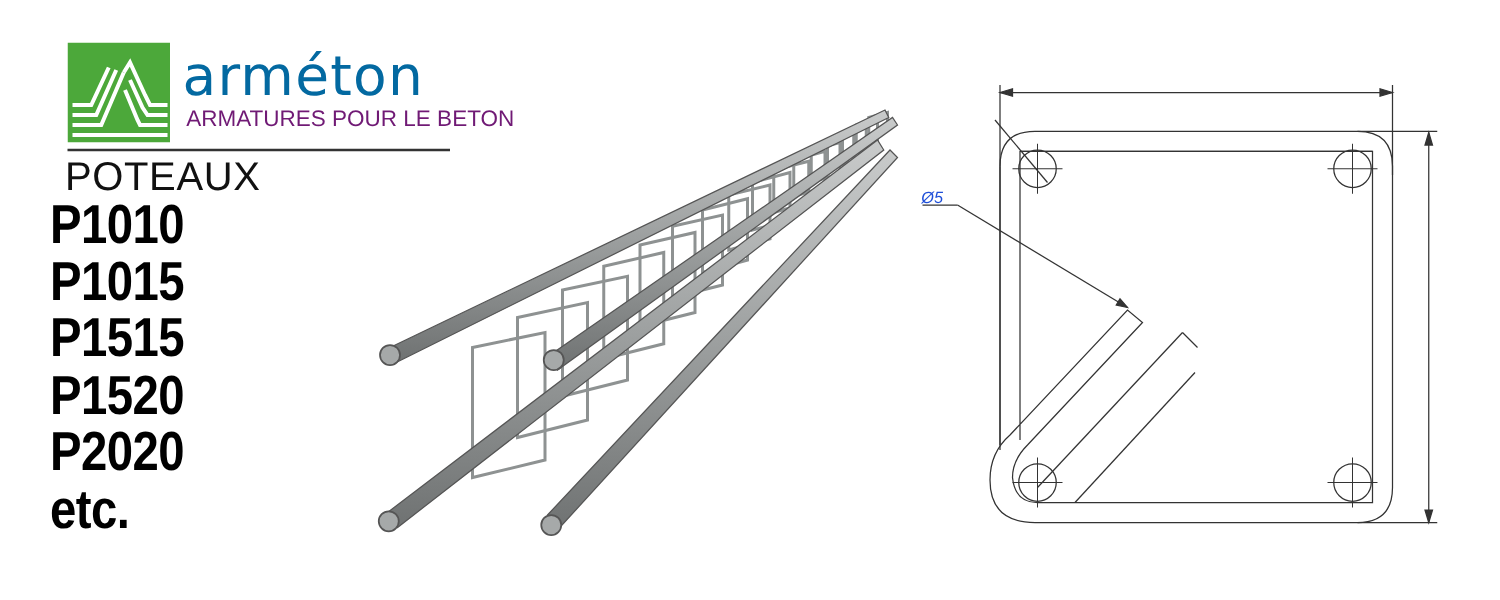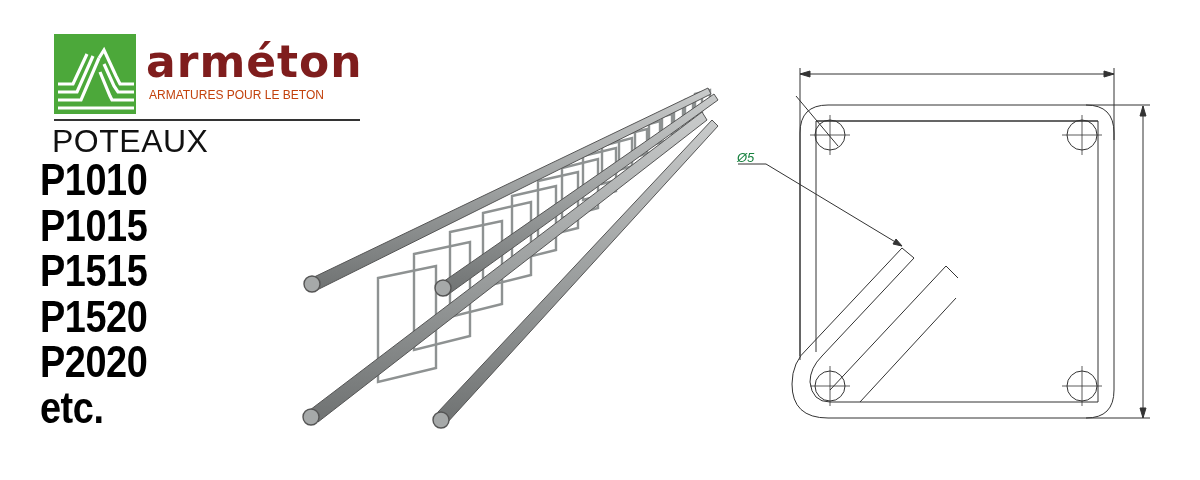--- a/index.html
+++ b/index.html
@@ -1,26 +1,26 @@
 <!DOCTYPE html>
 <html><head>
 <meta charset="utf-8">
 <style>
   html,body{margin:0;padding:0;background:#ffffff;}
   body{width:1200px;height:480px;position:relative;overflow:hidden;font-family:"Liberation Sans",sans-serif;}
   .logo-mark{position:absolute;left:54px;top:34px;width:82px;height:80px;}
-  .brand-name{position:absolute;left:146px;top:38px;font-family:"DejaVu Sans",sans-serif;font-weight:bold;font-size:44px;letter-spacing:1px;color:#7f1d1d;line-height:48px;}
-  .brand-tagline{position:absolute;left:149px;top:86px;font-size:12px;color:#c2410c;letter-spacing:0px;line-height:18px;}
+  .brand-name{position:absolute;left:146px;top:38px;font-family:"DejaVu Sans",sans-serif;font-weight:normal;font-size:44px;letter-spacing:1px;color:#0369a1;line-height:48px;}
+  .brand-tagline{position:absolute;left:149px;top:86px;font-size:18px;color:#701a75;letter-spacing:0px;line-height:18px;}
   .divider{position:absolute;left:54px;top:119px;width:306px;height:2px;background:#333;}
   .category{position:absolute;left:52px;top:123px;font-size:32px;color:#111;line-height:36px;letter-spacing:0.5px;text-align:center;}
   .model-list{position:absolute;left:40px;top:157px;margin:0;padding:0;list-style:none;}
   .model-list li{font-family:"Liberation Sans",sans-serif;font-weight:bold;font-size:44px;line-height:45.5px;color:#000;letter-spacing:-0.5px;transform:scaleX(0.86);transform-origin:left center;}
   .cage{position:absolute;left:290px;top:80px;width:440px;height:360px;}
   .section{position:absolute;left:730px;top:60px;width:420px;height:380px;}
-  .dim-label{position:absolute;left:737px;top:150px;font-size:13px;color:#15803d;font-style:italic;}
+  .dim-label{position:absolute;left:737px;top:150px;font-size:13px;color:#1d4ed8;font-style:italic;}
 </style>
 </head>
 <body>
 
 <div class="logo-mark">
   <svg width="82" height="80" viewBox="0 0 82 80">
     <rect x="0" y="0" width="82" height="80" fill="#4ca83a"></rect>
     <g stroke="#ffffff" stroke-width="3.2" fill="none" stroke-linejoin="miter">
 
       <polyline points="4,50 19,50 33,20"></polyline>

